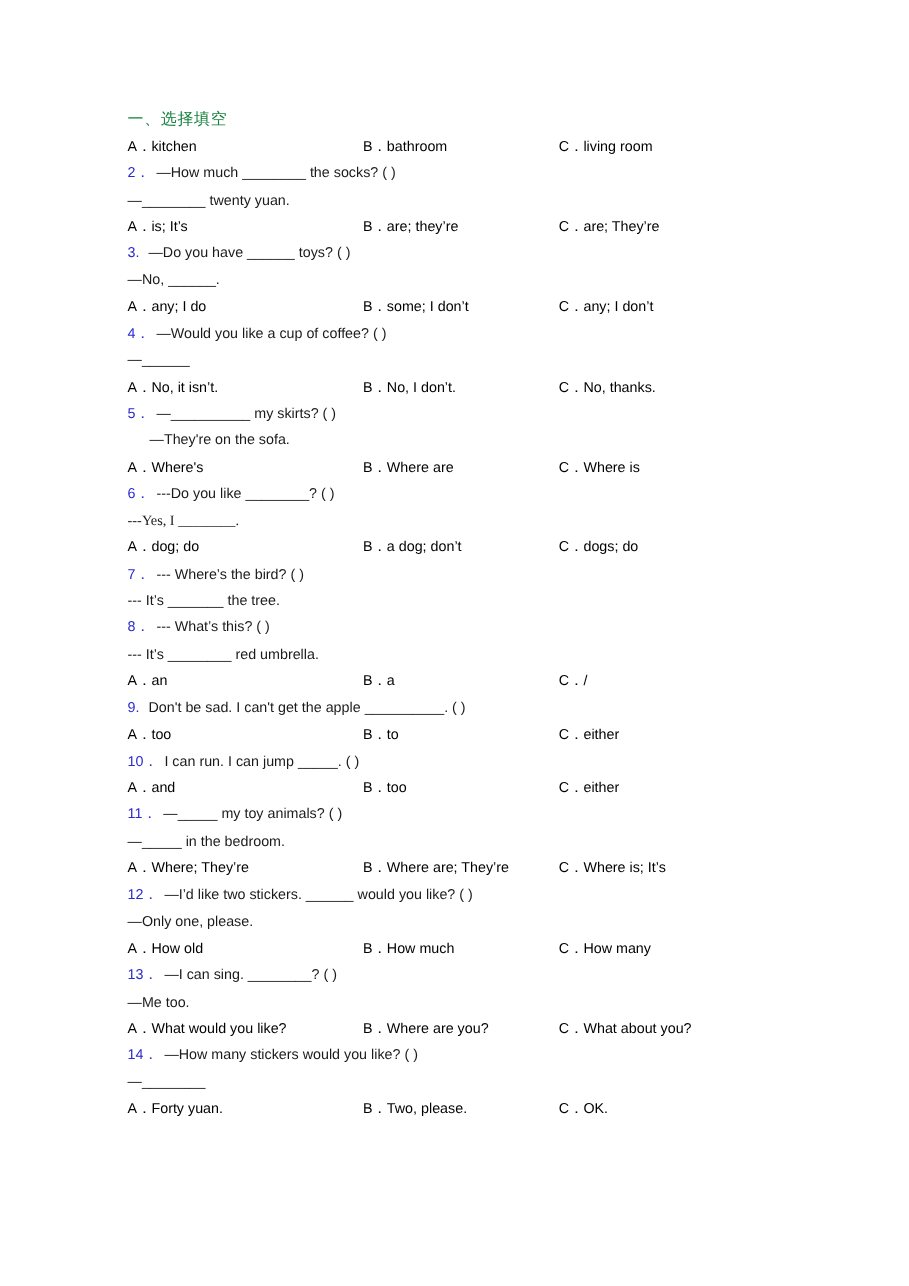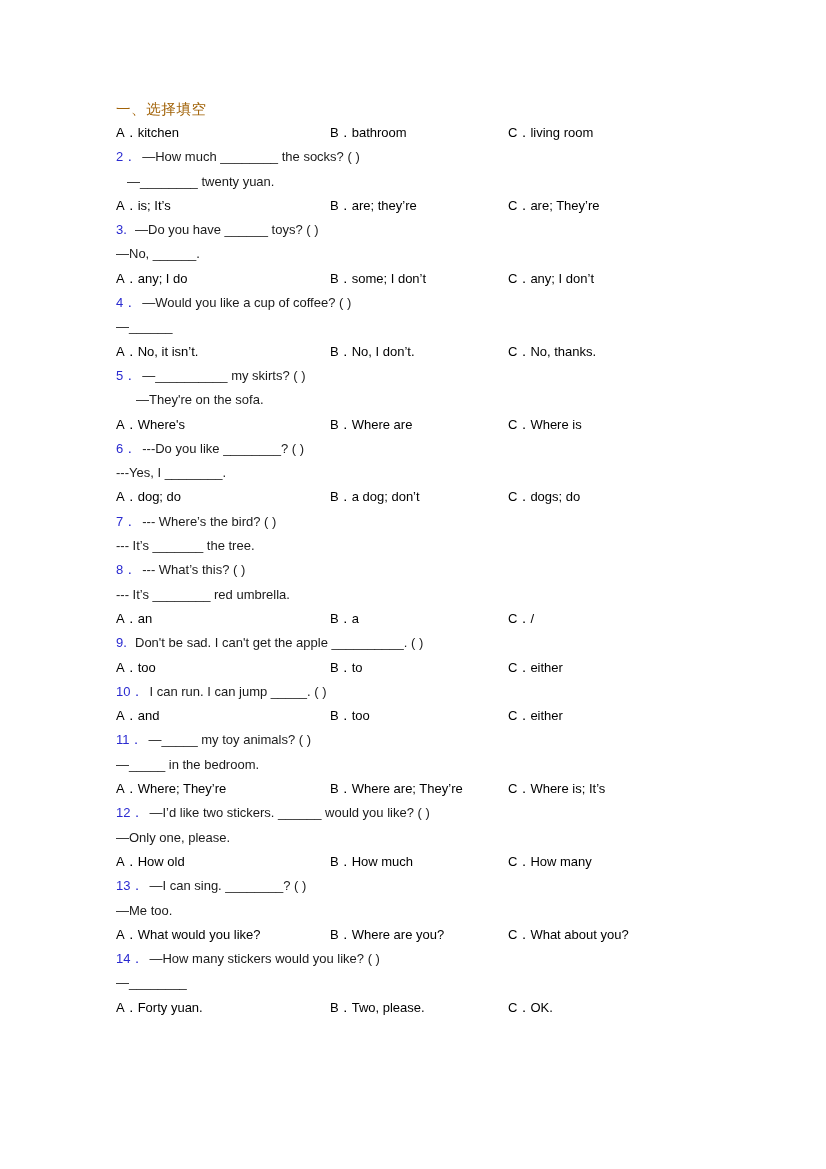--- a/index.html
+++ b/index.html
@@ -22,21 +22,21 @@
   }
   .content {
     position: absolute;
     left: 116px;
     top: 99px;
     width: 640px;
   }
   .section-title {
     font-size: 14.5px;
     line-height: 21px;
-    color: #a16207;
+    color: #15803d;
     letter-spacing: 0.6px;
     margin-bottom: 1px;
     white-space: nowrap;
   }
   .line {
     font-size: 13px;
     line-height: 24.3px;
     height: 24.3px;
     color: #1a1a1a;
     white-space: nowrap;
@@ -84,21 +84,21 @@
 <div class="page">
   <div class="content">
     <div class="section-title">一、选择填空</div>
     <div id="questions">
         <div class="opts">
           <div class="opt opt-a"><span class="olabel">A．</span><span class="otext">kitchen</span></div>
           <div class="opt opt-b"><span class="olabel">B．</span><span class="otext">bathroom</span></div>
           <div class="opt opt-c"><span class="olabel">C．</span><span class="otext">living room</span></div>
         </div>
         <div class="line"><span class="qnum one">2．</span><span class="qtext">—How much ________ the socks? (  )</span></div>
-        <div class="line"><span class="qtext" style="padding-left: 0px; margin-left: 11px;">—________ twenty yuan.</span></div>
+        <div class="line"><span class="qtext" style="padding-left: 0px;">—________ twenty yuan.</span></div>
         <div class="opts">
           <div class="opt opt-a"><span class="olabel">A．</span><span class="otext">is; It’s</span></div>
           <div class="opt opt-b"><span class="olabel">B．</span><span class="otext">are; they’re</span></div>
           <div class="opt opt-c"><span class="olabel">C．</span><span class="otext">are; They’re</span></div>
         </div>
         <div class="line"><span class="qnum one">3.</span><span class="qtext">—Do you have ______ toys? (  )</span></div>
         <div class="line"><span class="qtext" style="padding-left: 0px;">—No, ______.</span></div>
         <div class="opts">
           <div class="opt opt-a"><span class="olabel">A．</span><span class="otext">any; I do</span></div>
           <div class="opt opt-b"><span class="olabel">B．</span><span class="otext">some; I don’t</span></div>
@@ -112,21 +112,21 @@
           <div class="opt opt-c"><span class="olabel">C．</span><span class="otext">No, thanks.</span></div>
         </div>
         <div class="line"><span class="qnum one">5．</span><span class="qtext">—__________ my skirts? (  )</span></div>
         <div class="line"><span class="qtext" style="padding-left: 0px; margin-left: 20px;">—They're on the sofa.</span></div>
         <div class="opts">
           <div class="opt opt-a"><span class="olabel">A．</span><span class="otext">Where's</span></div>
           <div class="opt opt-b"><span class="olabel">B．</span><span class="otext">Where are</span></div>
           <div class="opt opt-c"><span class="olabel">C．</span><span class="otext">Where is</span></div>
         </div>
         <div class="line"><span class="qnum one">6．</span><span class="qtext">---Do you like ________? (  )</span></div>
-        <div class="line"><span class="qtext" style="padding-left: 0px;">---Yes, I ________.</span></div>
+        <div class="line"><span class="qtext" style="padding-left: 0px; font-family: Liberation Serif, serif;">---Yes, I ________.</span></div>
         <div class="opts">
           <div class="opt opt-a"><span class="olabel">A．</span><span class="otext">dog; do</span></div>
           <div class="opt opt-b"><span class="olabel">B．</span><span class="otext">a dog; don’t</span></div>
           <div class="opt opt-c"><span class="olabel">C．</span><span class="otext">dogs; do</span></div>
         </div>
         <div class="line"><span class="qnum one">7．</span><span class="qtext">--- Where’s the bird? (   )</span></div>
         <div class="line"><span class="qtext" style="padding-left: 0px;">--- It’s _______ the tree.</span></div>
         <div class="line"><span class="qnum one">8．</span><span class="qtext">--- What’s this? (   )</span></div>
         <div class="line"><span class="qtext" style="padding-left: 0px; text-align: center;">--- It’s ________ red umbrella.</span></div>
         <div class="opts">

